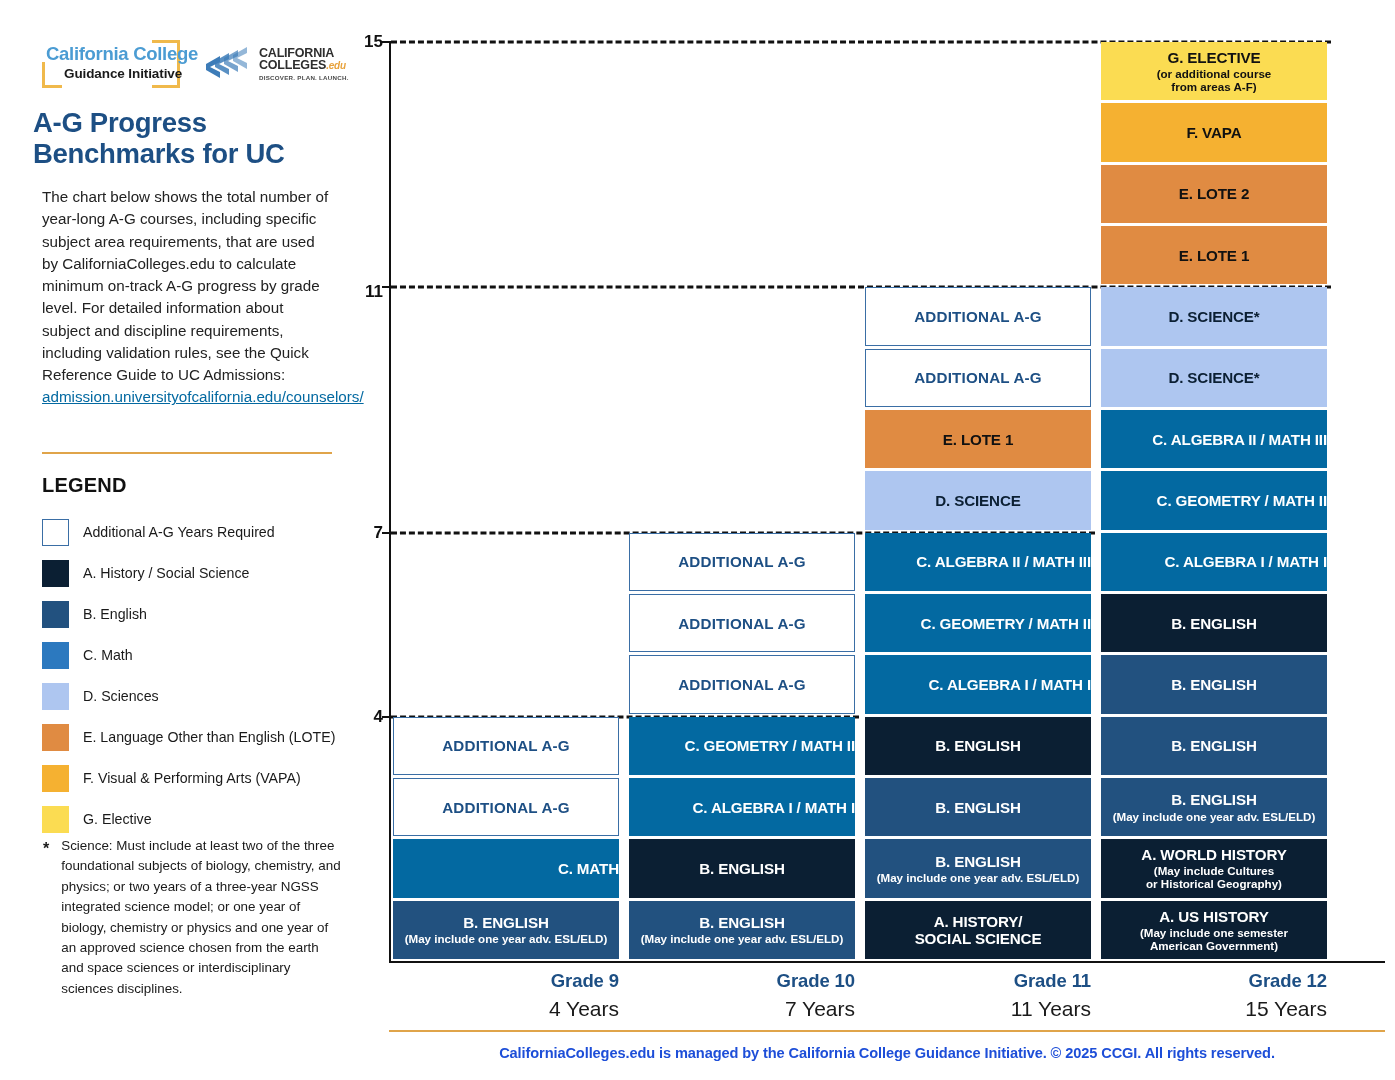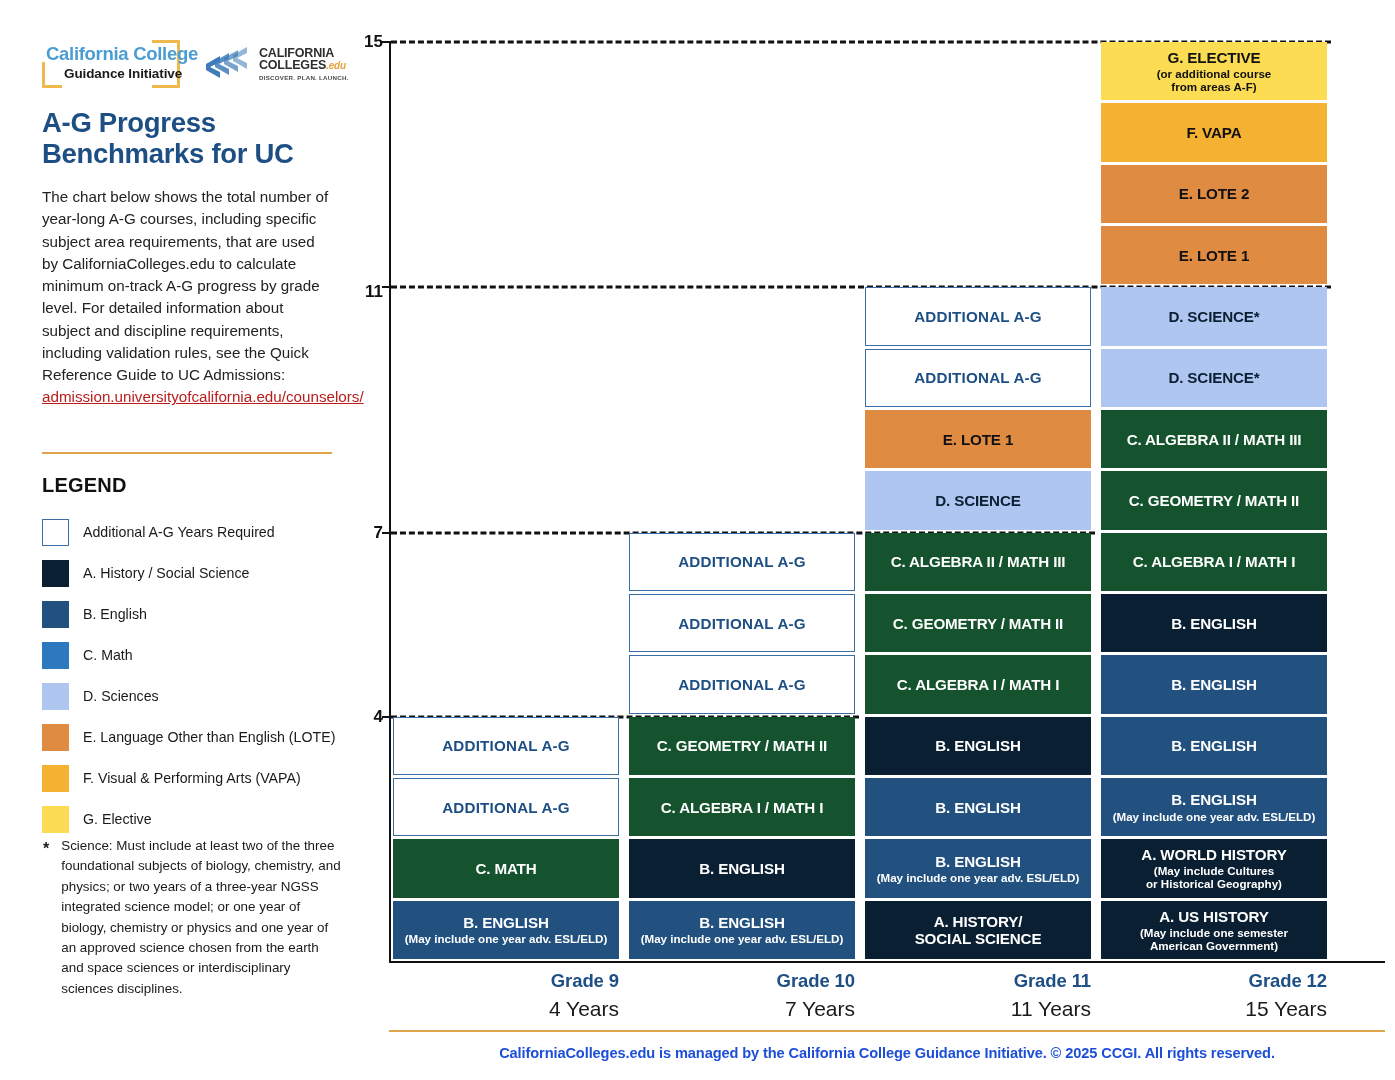--- a/index.html
+++ b/index.html
@@ -36,30 +36,30 @@
 
   .cce-logo { position: relative; display: flex; align-items: center; gap: 9px; }
   .cce-mark { width: 46px; height: 44px; flex: none; }
   .cce-text { line-height: 1.02; }
   .cce-t1 { font-size: 12.5px; font-weight: bold; color: #2e2e2e; letter-spacing: -0.2px; }
   .cce-t2 { font-size: 12.5px; font-weight: bold; color: #2e2e2e; letter-spacing: -0.2px; }
   .cce-edu { color: #E8A33D; font-size: 10px; font-style: italic; font-weight: bold; }
   .cce-t3 { font-size: 6.2px; font-weight: bold; color: #4a4a4a; letter-spacing: 0.25px; margin-top: 3px; }
 
   .headline {
-    position: absolute; left: 42px; top: 107px; width: 300px;
+    position: absolute; left: 33px; top: 107px; width: 300px;
     font-size: 27.5px; font-weight: bold; color: #1D4F84; line-height: 1.13;
     letter-spacing: -0.3px;
   }
 
   .intro {
     position: absolute; left: 42px; top: 186px; width: 292px;
     font-size: 15.2px; color: #222222; line-height: 1.465;
   }
-  .intro a { color: #b91c1c; text-decoration: underline; text-align: right; }
+  .intro a { color: #0369a1; text-decoration: underline; text-align: right; }
 
   .divider-1 {
     position: absolute; left: 42px; top: 452px; width: 290px; height: 2px; background: #E0A44A;
   }
 
   .legend-title {
     position: absolute; left: 42px; top: 474px;
     font-size: 20px; font-weight: bold; color: #111111; letter-spacing: 0.2px;
   }
   .legend-list { position: absolute; left: 42px; top: 512px; width: 320px; }
@@ -106,21 +106,21 @@
   .cell:last-child { margin-bottom: 0; }
   .cell-main { font-size: 15.2px; font-weight: bold; letter-spacing: -0.15px; line-height: 1.12; }
   .cell-sub  { font-size: 11.6px; font-weight: bold; line-height: 1.14; margin-top: 1px; }
 
   .cell.t-additional { background: #ffffff; border: 1.6px solid #3A6EA5; }
   .cell.t-additional .cell-main { color: #1D4F84; letter-spacing: 0.2px; }
   .cell.t-history { background: #0B1F33; }
   .cell.t-history .cell-main, .cell.t-history .cell-sub { color: #ffffff; }
   .cell.t-english { background: #22517F; }
   .cell.t-english .cell-main, .cell.t-english .cell-sub { color: #ffffff; }
-  .cell.t-math { background: #14532d; }
+  .cell.t-math { background: #0369a1; align-items: flex-end; }
   .cell.t-math .cell-main, .cell.t-math .cell-sub { color: #ffffff; }
   .cell.t-science { background: #AEC6F0; }
   .cell.t-science .cell-main, .cell.t-science .cell-sub { color: #0B1F33; }
   .cell.t-lote { background: #E08B42; }
   .cell.t-lote .cell-main, .cell.t-lote .cell-sub { color: #111111; }
   .cell.t-vapa { background: #F5B131; }
   .cell.t-vapa .cell-main, .cell.t-vapa .cell-sub { color: #111111; }
   .cell.t-elective { background: #FBDC52; }
   .cell.t-elective .cell-main, .cell.t-elective .cell-sub { color: #111111; }
 

